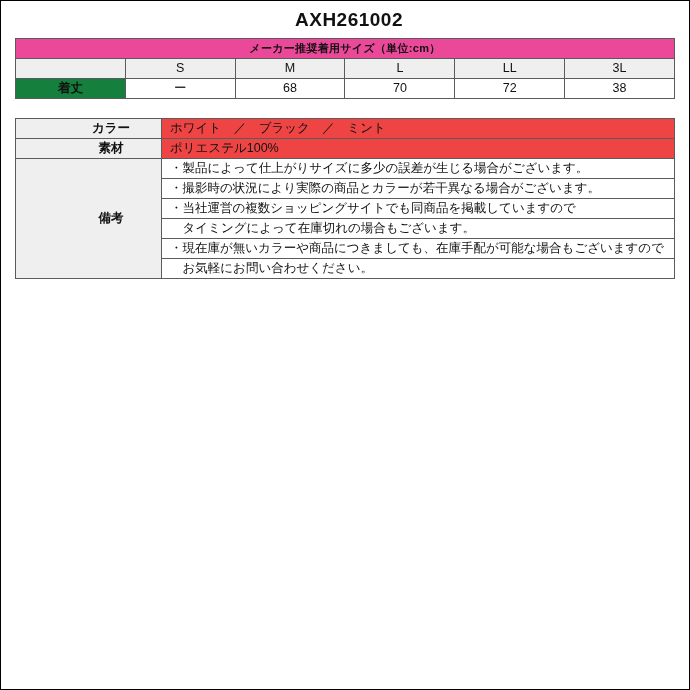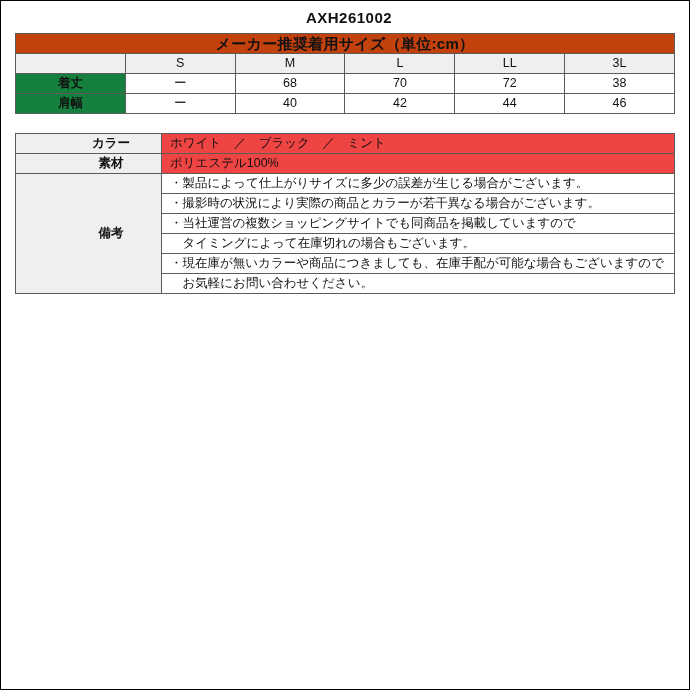--- a/index.html
+++ b/index.html
@@ -26,21 +26,21 @@
     position: absolute;
     left: 0;
     top: 0;
     width: 688px;
     padding: 0;
   }
 
   
   .code-row {
     text-align: center;
-    font-size: 15px;
+    font-size: 19px;
     font-weight: bold;
     letter-spacing: 0.5px;
     padding: 8px 0 7px 8px;
     color: #111;
   }
 
   
   .size-table {
     width: 660px;
     margin: 0 auto;
@@ -51,23 +51,23 @@
   .size-table td, .size-table th {
     border: 1px solid #5b5b5b;
     height: 19px;
     line-height: 19px;
     padding: 0;
     text-align: center;
     font-weight: normal;
     color: #111;
   }
   .size-table .caption-cell {
-    background: #c2410c;
+    background: #ec4899;
     font-weight: bold;
-    font-size: 15px;
+    font-size: 11px;
     letter-spacing: 0.3px;
   }
   .size-table .hdr-blank {
     background: #efefef;
     width: 120px;
   }
   .size-table .hdr-size {
     background: #efefef;
     font-weight: normal;
   }
@@ -152,28 +152,20 @@
           <td class="hdr-size">3L</td>
         </tr>
         <tr>
           <td class="rowlabel">着丈</td>
           <td>ー</td>
           <td>68</td>
           <td>70</td>
           <td>72</td>
           <td>38</td>
         </tr>
-        <tr>
-          <td class="rowlabel">肩幅</td>
-          <td>ー</td>
-          <td>40</td>
-          <td>42</td>
-          <td>44</td>
-          <td>46</td>
-        </tr>
       </tbody>
     </table>
 
     <div class="gap"></div>
 
     <table class="info-table">
       <tbody>
         <tr>
           <td class="lbl">カラー</td>
           <td class="val color-val">ホワイト　／　ブラック　／　ミント</td>

